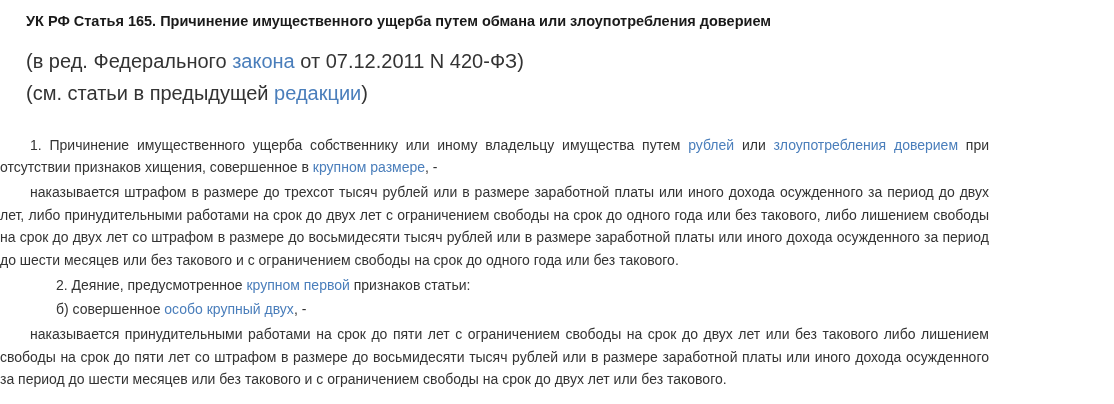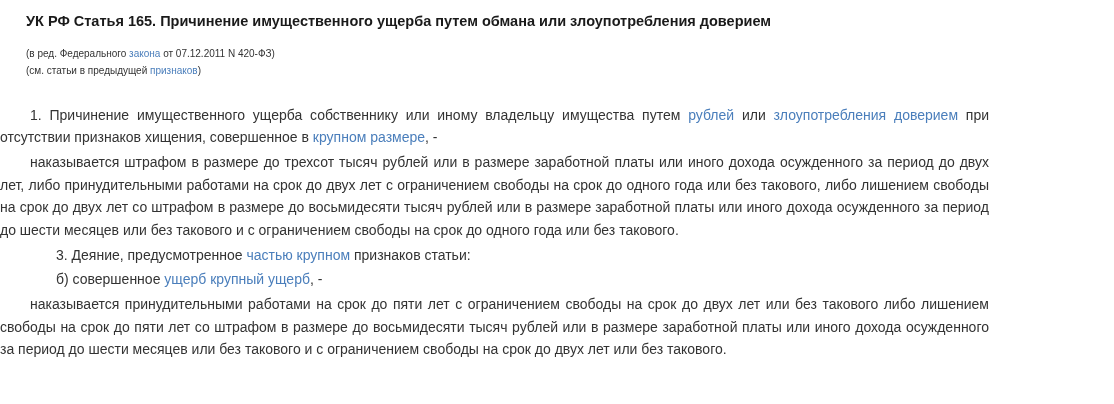--- a/index.html
+++ b/index.html
@@ -23,21 +23,21 @@
   }
   .title {
     font-size: 14.5px;
     font-weight: bold;
     color: #1a1a1a;
     line-height: 1.35;
     padding: 0 26px 0 26px;
     margin: 0 0 14px 0;
   }
   .meta-line {
-    font-size: 10px;
+    font-size: 20px;
     color: #333333;
     line-height: 1.5;
     padding: 0 26px;
     margin: 0 0 2px 0;
   }
   a.ref {
     color: #4a7ebb;
     text-decoration: none;
   }
   .spacer {
@@ -72,26 +72,26 @@
 
 <div class="page">
 
   <h1 class="title">УК РФ Статья 165. Причинение имущественного ущерба путем обмана или злоупотребления доверием</h1>
 
   <div class="meta-line">
     <span>(в ред. Федерального </span><a class="ref" href="#">закона</a><span> от 07.12.2011 N 420-ФЗ)</span>
   </div>
 
   <div class="meta-line">
-    <span>(см. статьи в предыдущей </span><a class="ref" href="#">признаков</a><span>)</span>
+    <span>(см. статьи в предыдущей </span><a class="ref" href="#">редакции</a><span>)</span>
   </div>
 
   <div class="spacer"></div>
 
   <div class="body-block">
     <p class="para justified p-wide"><span>1. Причинение имущественного ущерба собственнику или иному владельцу имущества путем </span><a class="ref" href="#">рублей</a><span> или </span><a class="ref" href="#">злоупотребления доверием</a><span> при отсутствии признаков хищения, совершенное в </span><a class="ref" href="#">крупном размере</a><span>, -</span></p>
     <p class="para justified p-wide"><span>наказывается штрафом в размере до трехсот тысяч рублей или в размере заработной платы или иного дохода осужденного за период до двух лет, либо принудительными работами на срок до двух лет с ограничением свободы на срок до одного года или без такового, либо лишением свободы на срок до двух лет со штрафом в размере до восьмидесяти тысяч рублей или в размере заработной платы или иного дохода осужденного за период до шести месяцев или без такового и с ограничением свободы на срок до одного года или без такового.</span></p>
-    <p class="para justified"><span>3. Деяние, предусмотренное </span><a class="ref" href="#">частью крупном</a><span> признаков статьи:</span></p>
-    <p class="para justified"><span>б) совершенное </span><a class="ref" href="#">ущерб крупный ущерб</a><span>, -</span></p>
+    <p class="para justified"><span>2. Деяние, предусмотренное </span><a class="ref" href="#">крупном первой</a><span> признаков статьи:</span></p>
+    <p class="para justified"><span>б) совершенное </span><a class="ref" href="#">особо крупный двух</a><span>, -</span></p>
     <p class="para justified p-wide"><span>наказывается принудительными работами на срок до пяти лет с ограничением свободы на срок до двух лет или без такового либо лишением свободы на срок до пяти лет со штрафом в размере до восьмидесяти тысяч рублей или в размере заработной платы или иного дохода осужденного за период до шести месяцев или без такового и с ограничением свободы на срок до двух лет или без такового.</span></p>
   </div>
 
 </div>
 
 </body></html>

